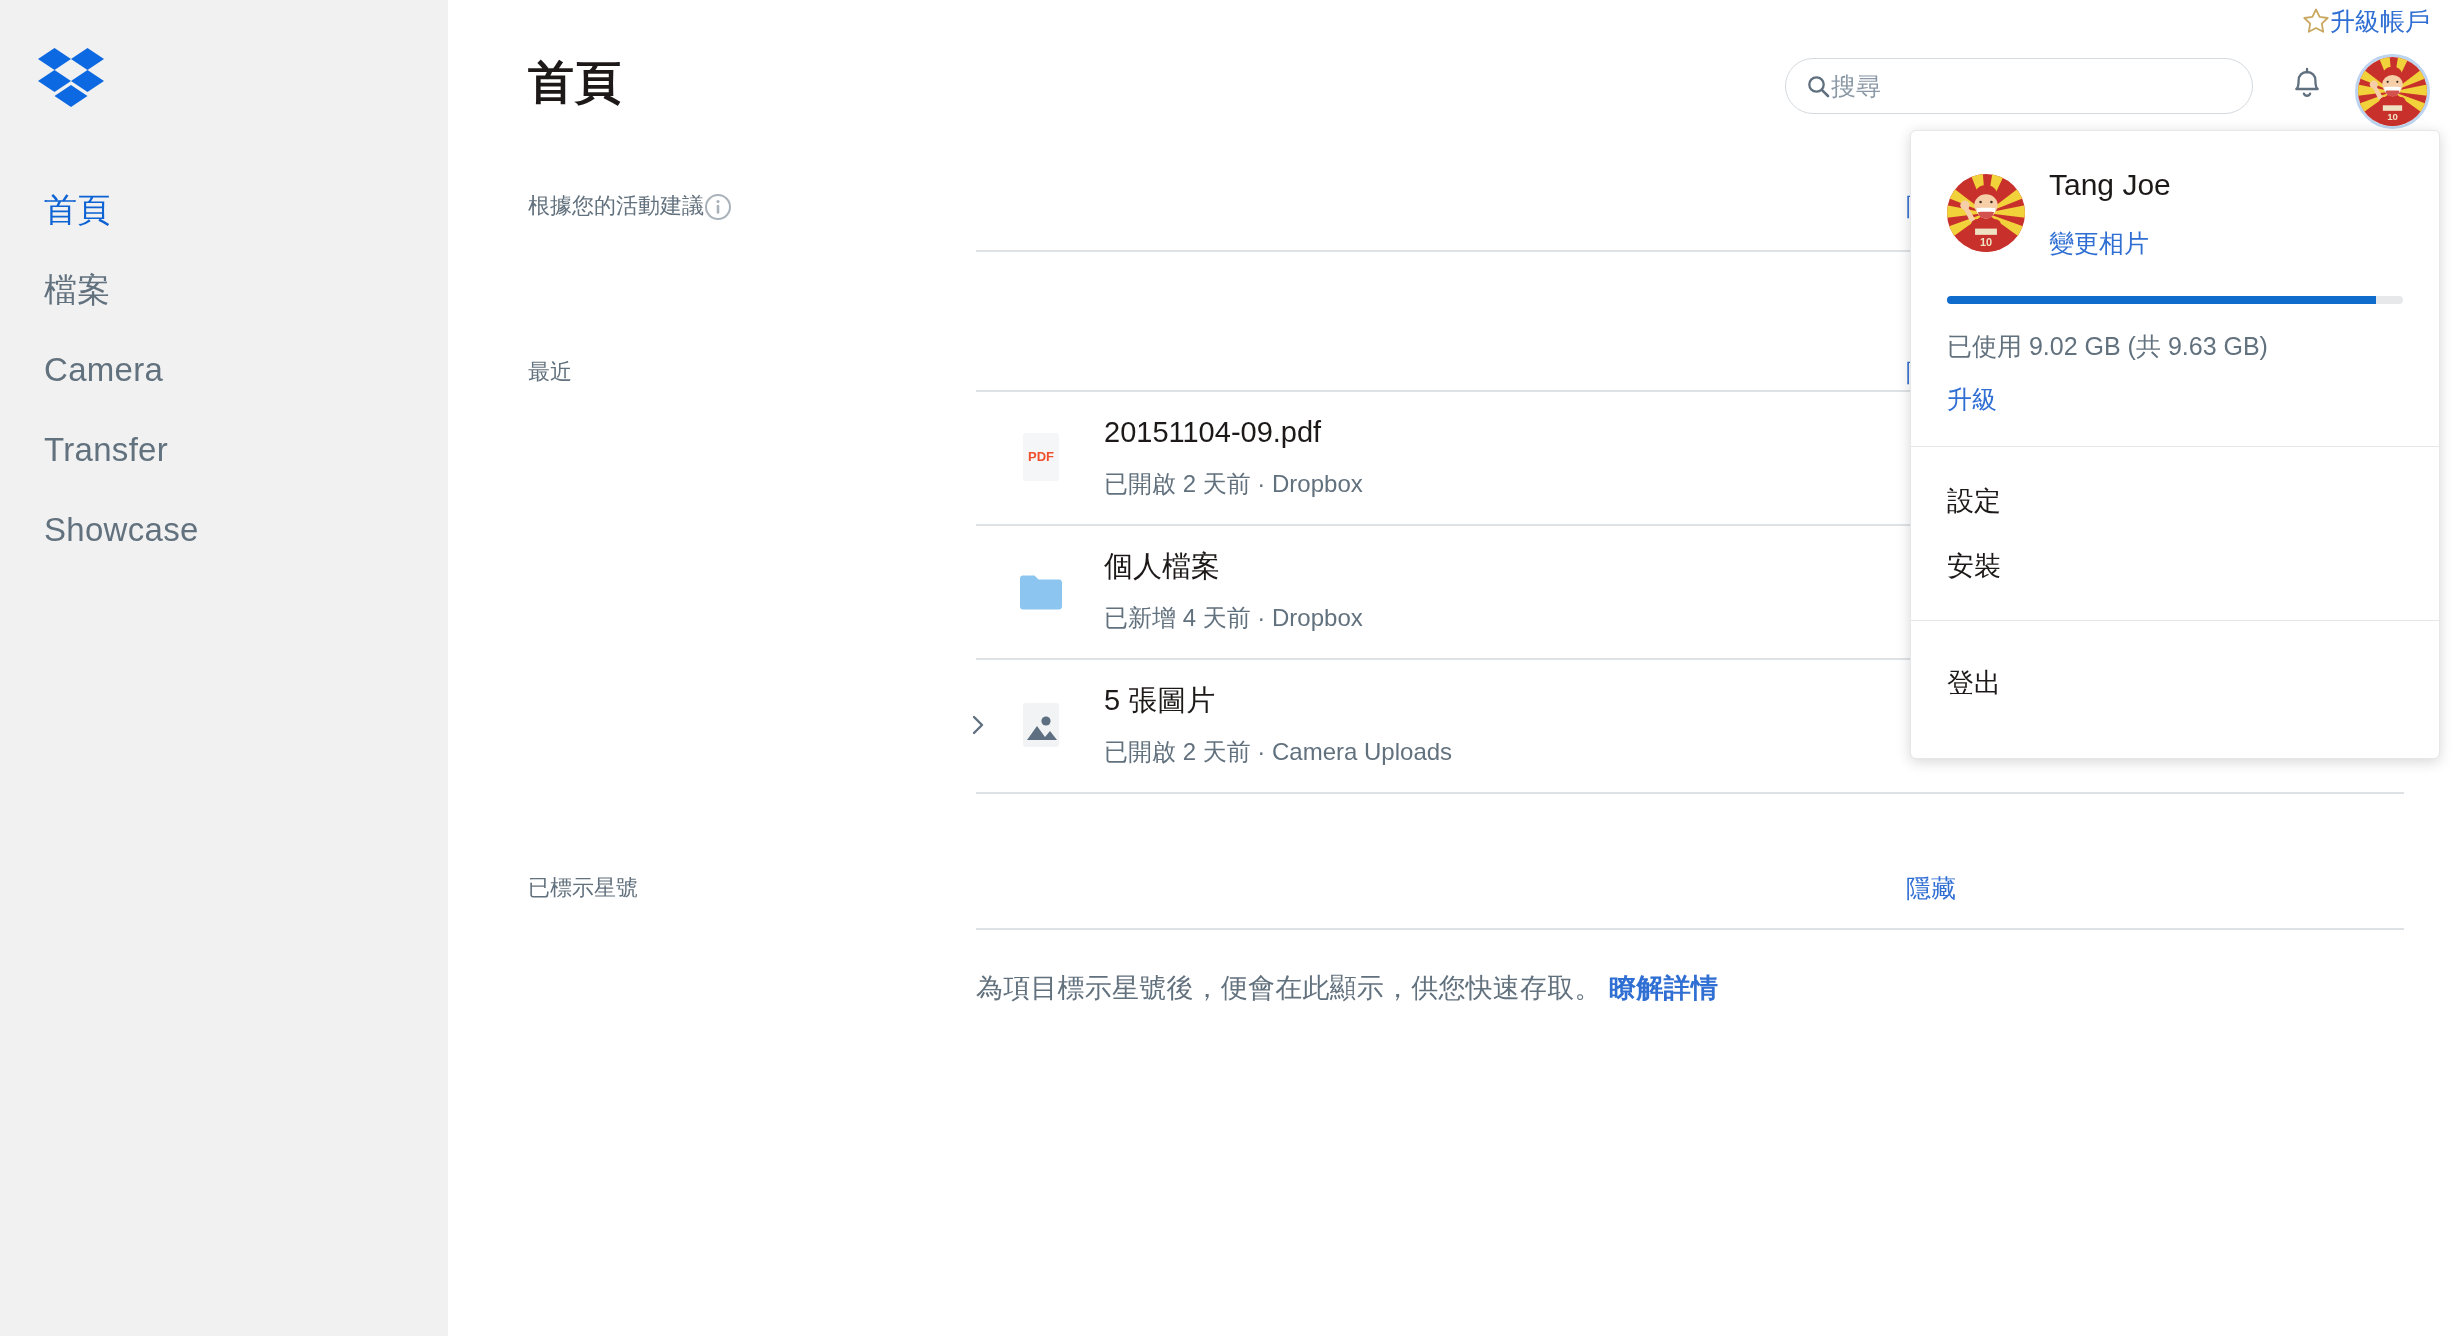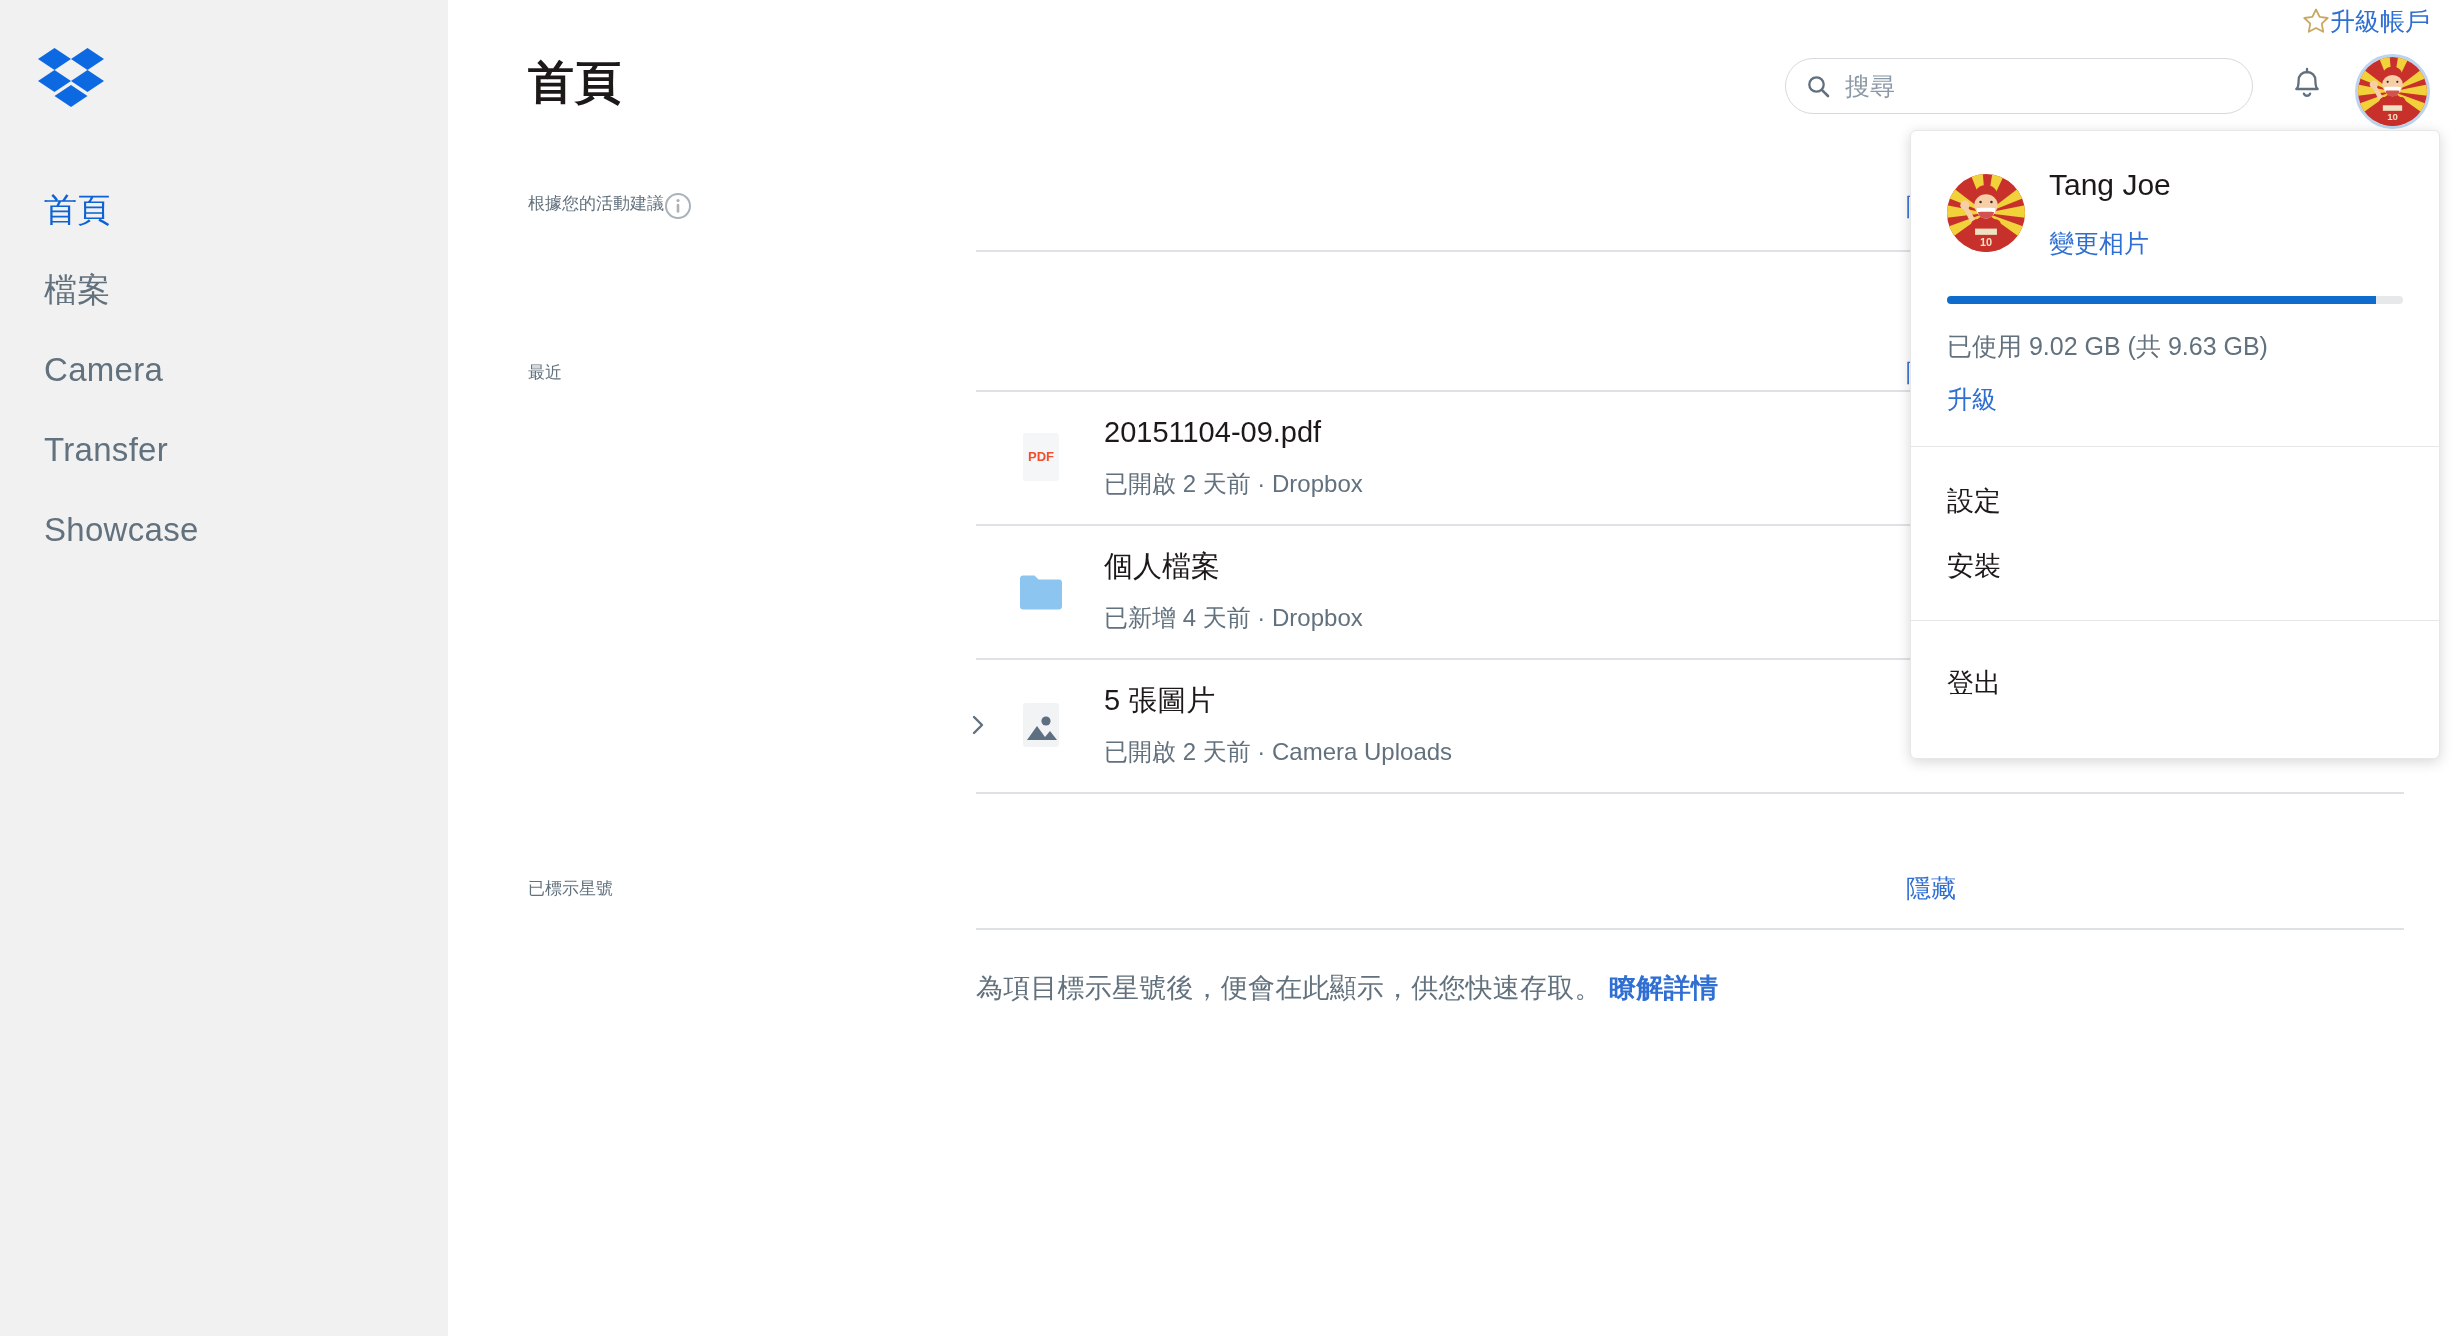--- a/index.html
+++ b/index.html
@@ -47,21 +47,20 @@
   }
 
   .searchbar {
     position: absolute; left: 1785px; top: 58px;
     width: 468px; height: 56px;
     border: 1px solid #d5dade;
     border-radius: 28px;
     background: #fff;
     display: flex; align-items: center;
     padding: 0 20px;
-    gap: 14px;
   }
   .search-icon { width: 25px; height: 25px; flex: 0 0 auto; }
   .search-input {
     border: none; outline: none; background: transparent;
     font-family: inherit;
     font-size: 25px; color: #62717e; width: 100%;
     padding: 0;
   }
   .search-input::placeholder { color: #8b99a6; }
 
@@ -82,22 +81,22 @@
     position: absolute; left: 80px; top: 52px;
     font-size: 46px; color: #1e1919; letter-spacing: 1px;
   }
 
   .section-head {
     position: absolute; left: 80px;
     width: 1428px; height: 40px;
     display: flex; align-items: center; justify-content: space-between;
   }
   .section-label {
-    font-size: 17px; color: #62717e;
-    display: flex; align-items: flex-start; 
+    font-size: 22px; color: #62717e;
+    display: flex; align-items: flex-end; 
   }
   .info-icon { width: 28px; height: 28px; display: block; }
   .hide-link { font-size: 25px; color: #2f6ed2; cursor: pointer; }
 
   .divider {
     position: absolute; left: 528px;
     width: 1428px; height: 2px; background: #dfe2e5;
   }
 
   .file-row {

